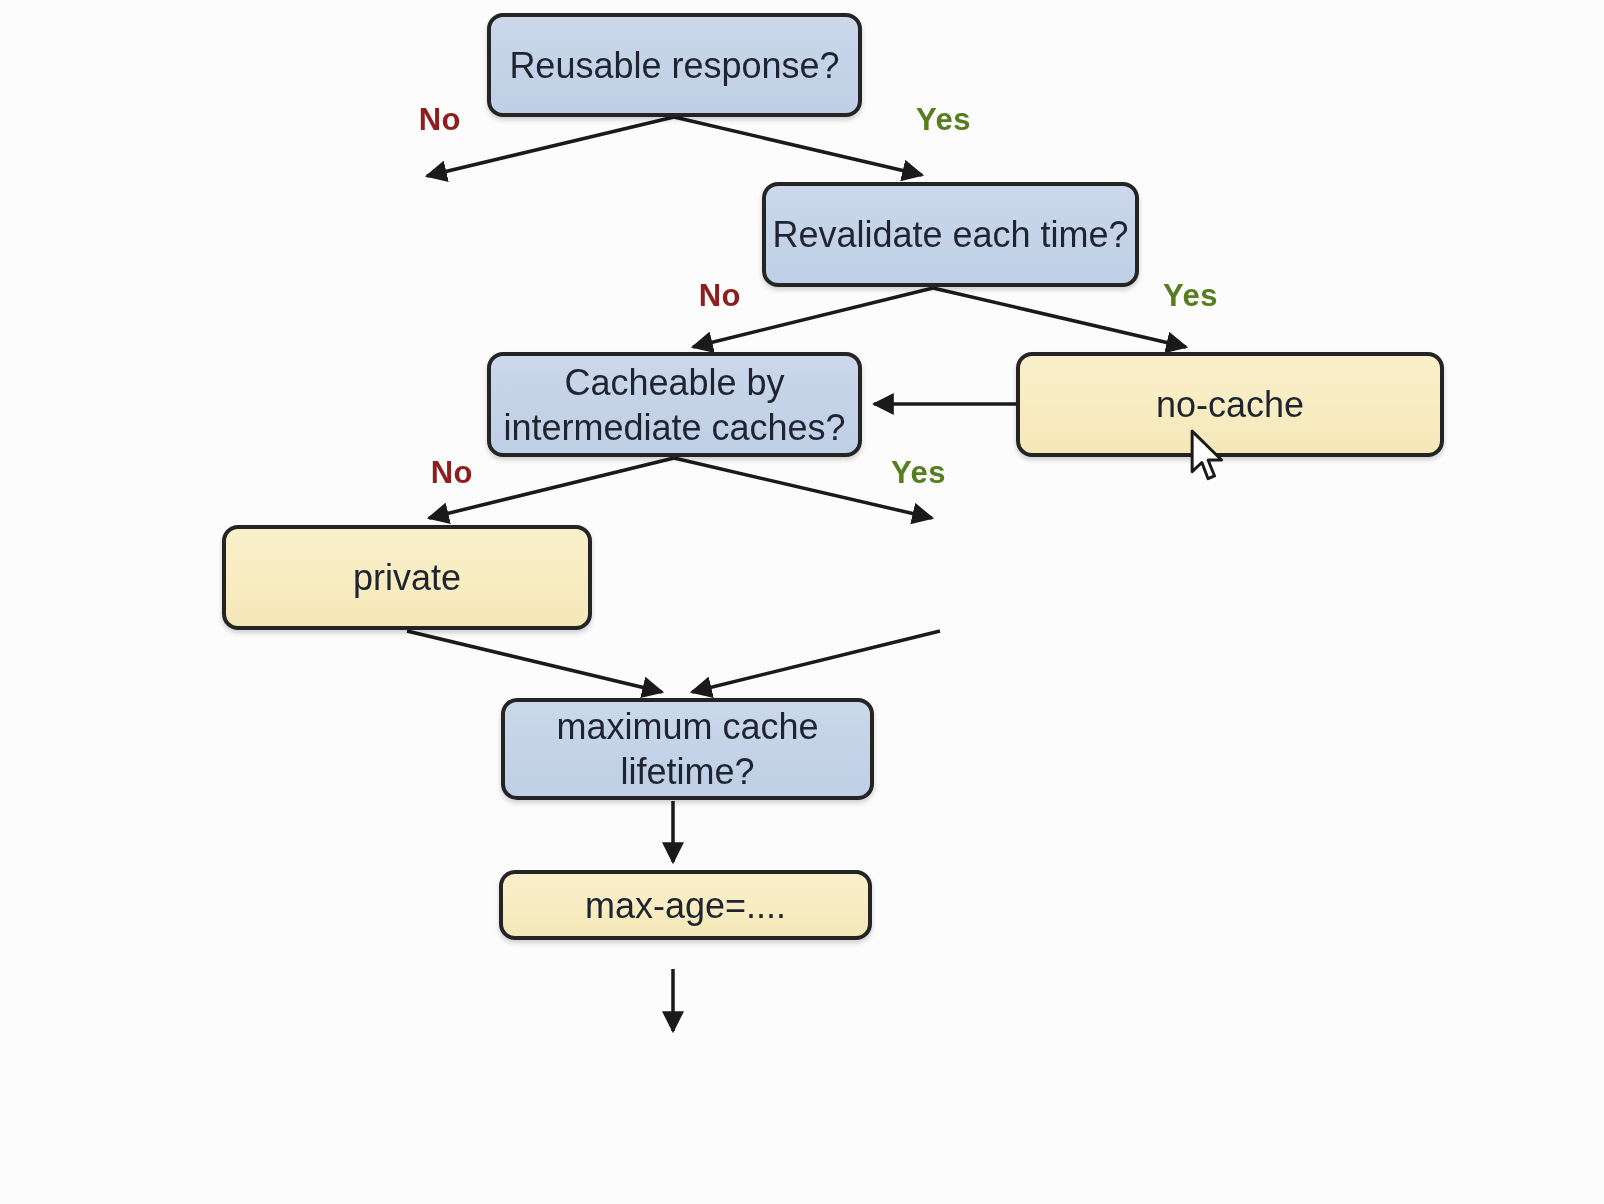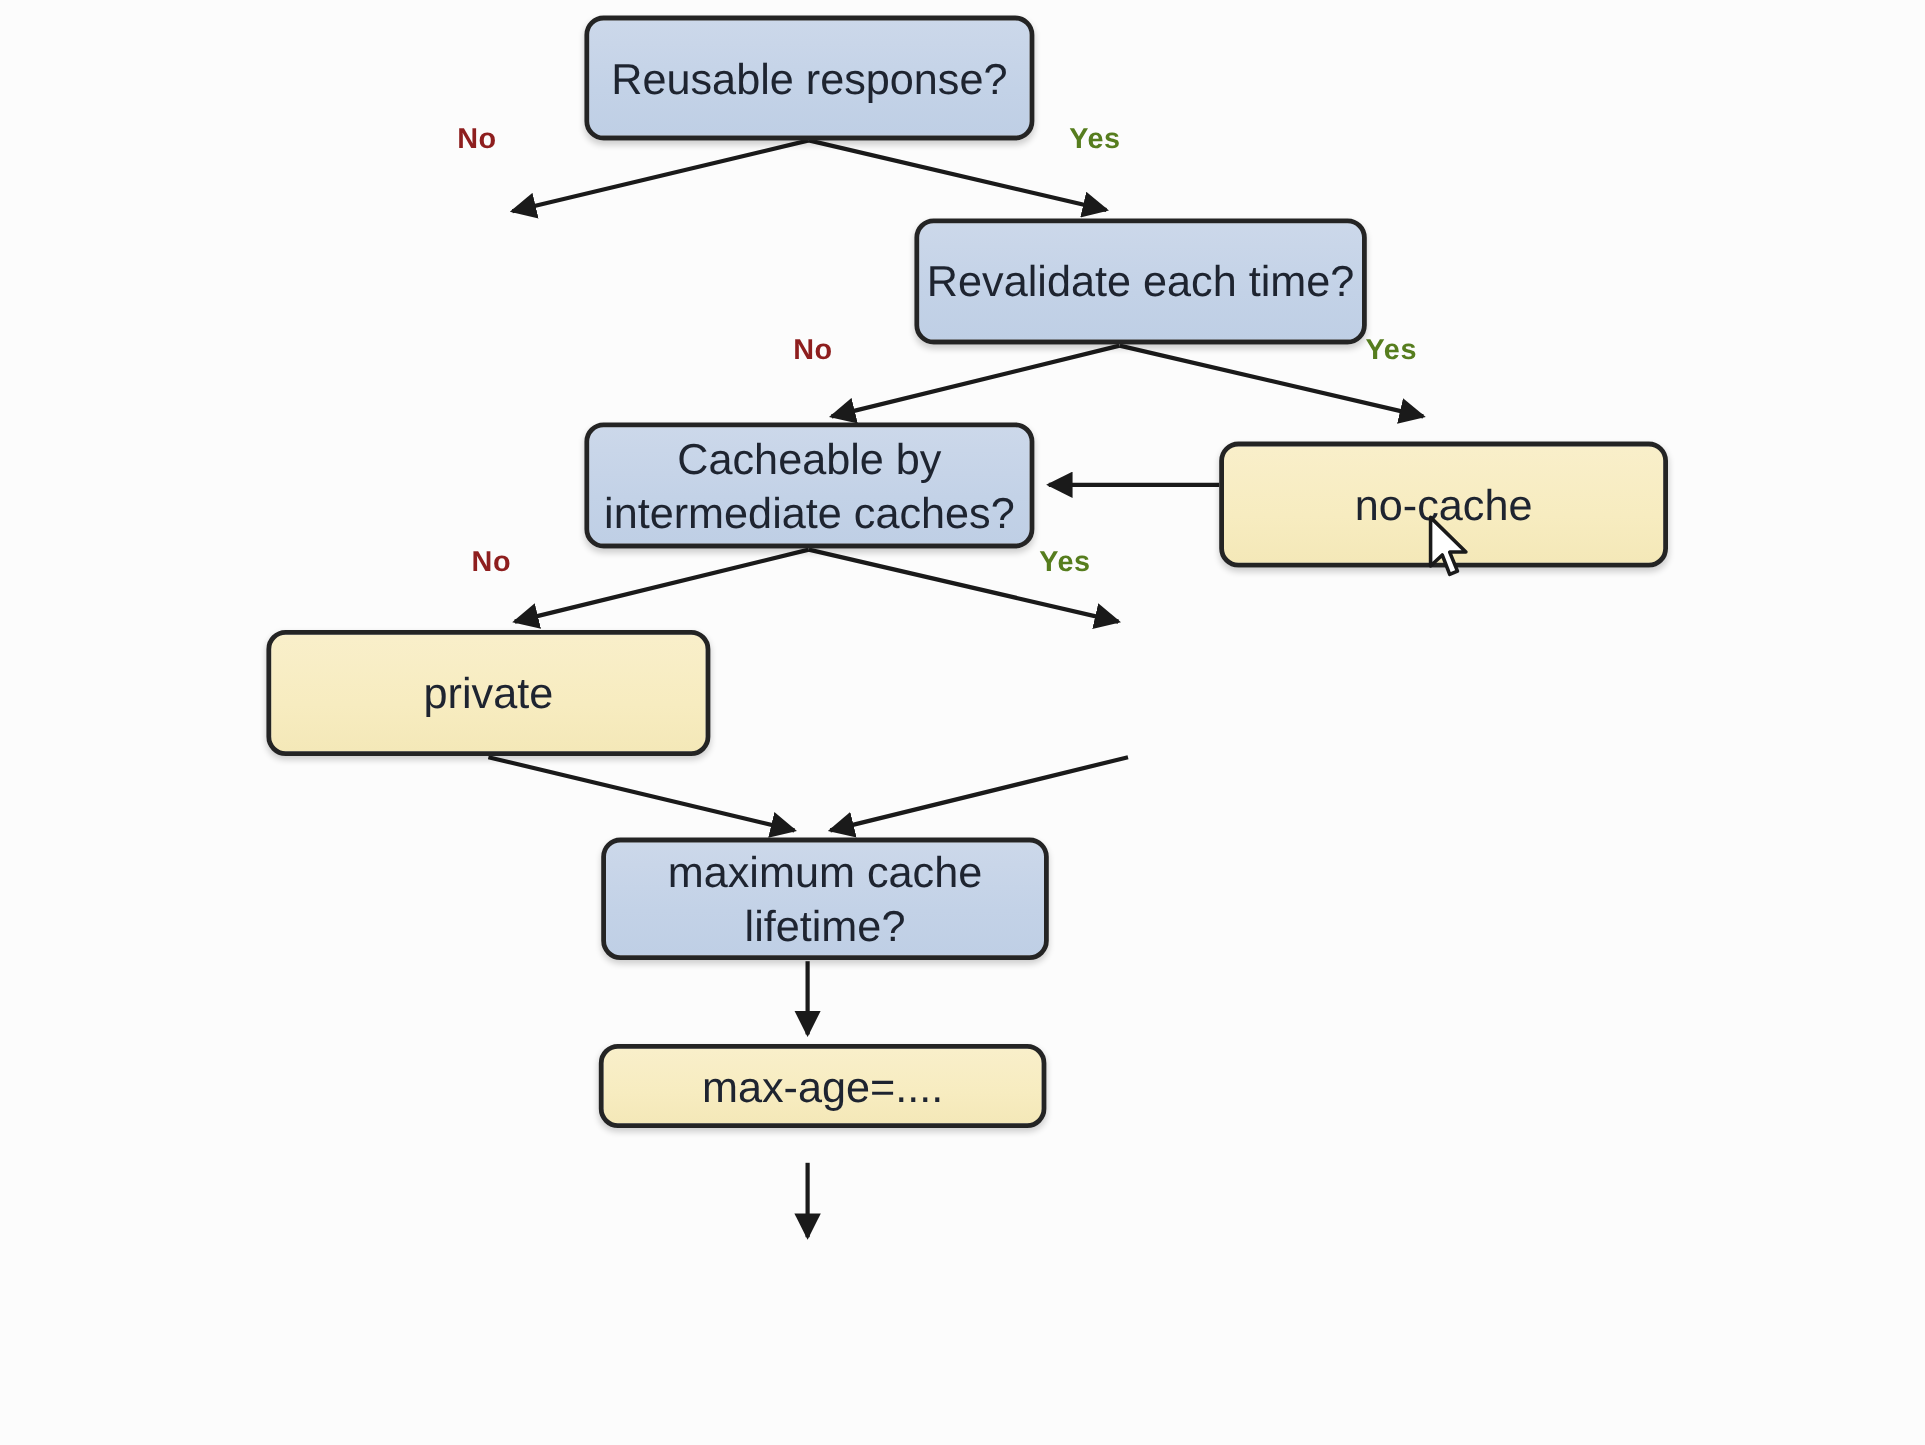--- a/index.html
+++ b/index.html
@@ -43,23 +43,23 @@
   }
   .directive {
     background: linear-gradient(180deg, #f9efca 0%, #f7ecc0 60%, #f4e8b8 100%);
   }
   .action {
     background: linear-gradient(180deg, #d8decb 0%, #d2d9c3 60%, #ccd4bd 100%);
   }
   .edge-label {
     position: absolute;
     width: 80px;
-    font-size: 24px;
+    font-size: 31px;
     font-weight: bold;
-    text-align: left;
+    text-align: right;
     letter-spacing: 0.5px;
   }
   .edge-no  { color: #8e1e1e; }
   .edge-yes { color: #567d1e; }
   #cursor {
     position: absolute;
     left: 1188px;
     top: 429px;
     width: 38px;
     height: 54px;
@@ -92,21 +92,21 @@
   </svg>
 
   <div class="node decision" style="left:487px; top:13px; width:375px; height:104px;">Reusable response?</div>
 
 
   <div class="node decision" style="left:762px; top:182px; width:377px; height:105px;">Revalidate each time?</div>
 
   <div class="node decision" style="left:487px; top:352px; width:375px; height:105px;">Cacheable by
 intermediate caches?</div>
 
-  <div class="node directive" style="left:1016px; top:352px; width:374px; height:105px;margin-top:16px;">no-cache</div>
+  <div class="node directive" style="left:1016px; top:352px; width:428px; height:105px;">no-cache</div>
 
   <div class="node directive" style="left:222px; top:525px; width:370px; height:105px;">private</div>
 
 
   <div class="node decision" style="left:501px; top:698px; width:373px; height:102px;">maximum cache
 lifetime?</div>
 
   <div class="node directive" style="left:499px; top:870px; width:373px; height:70px;">max-age=....</div>
 
 

